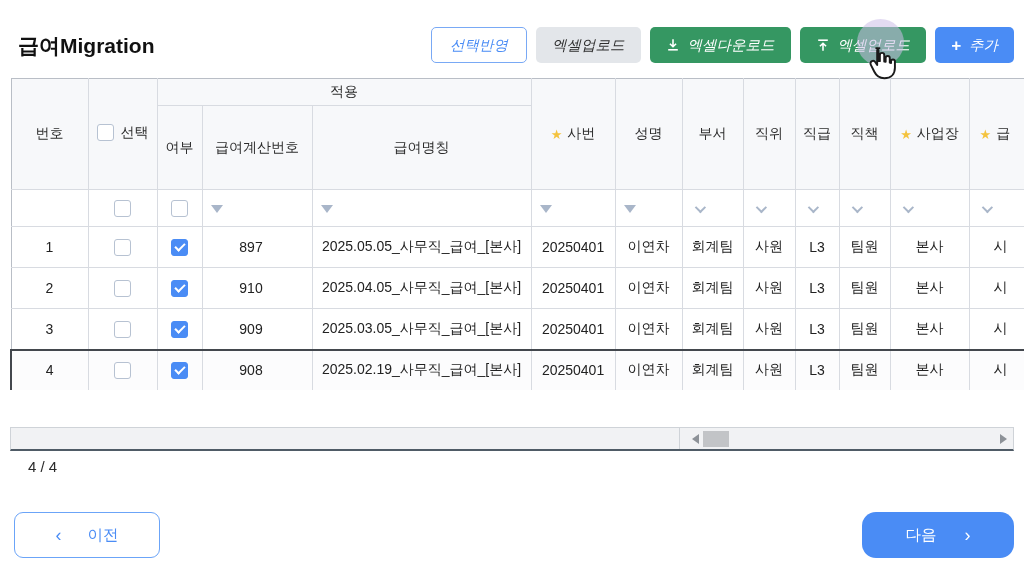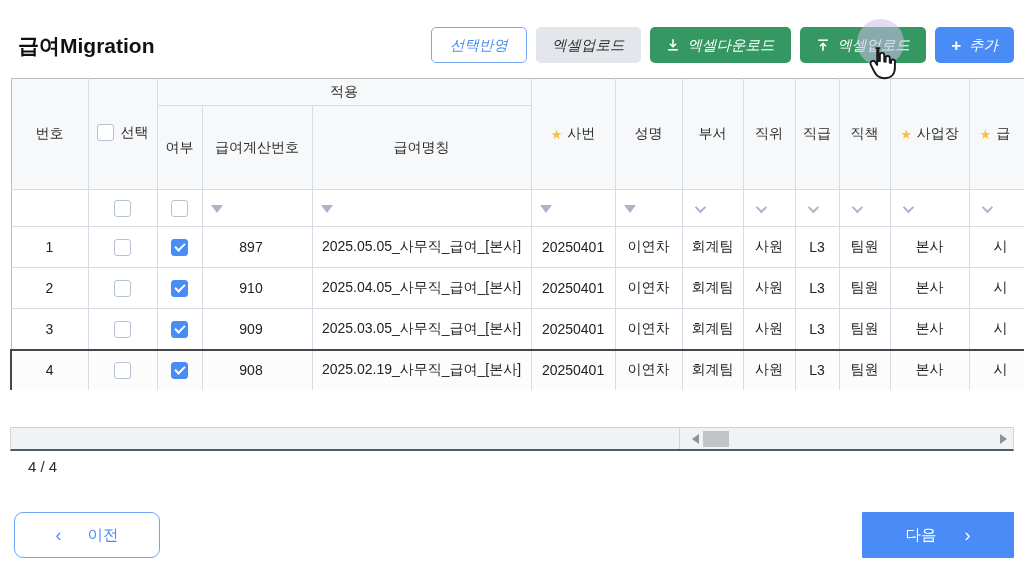--- a/index.html
+++ b/index.html
@@ -64,21 +64,21 @@
   .hs-arrow.right { right:6px; border-top:5px solid transparent; border-bottom:5px solid transparent;
                     border-left:7px solid #8d9298; }
   .hs-thumb { position:absolute; left:692px; top:3px; width:26px; height:16px; background:#c2c4c7; cursor:grab; }
 
   .row-count { position:absolute; left:28px; top:458px; font-size:15px; color:#2b2b2b; }
 
   
   .pager-prev { position:absolute; left:14px; top:512px; width:146px; height:46px; border-radius:9px;
                 background:#fff; border:1.5px solid #6ba4f8; color:#4a8cf5; font-size:15.5px;
                 display:flex; align-items:center; justify-content:center; gap:26px; cursor:pointer; font-family:inherit; }
-  .pager-next { position:absolute; left:862px; top:512px; width:152px; height:46px; border-radius:1px;
+  .pager-next { position:absolute; left:862px; top:512px; width:152px; height:46px; border-radius:14px;
                 background:#4a8cf5; border:none; color:#fff; font-size:15.5px;
                 display:flex; align-items:center; justify-content:center; gap:28px; cursor:pointer; font-family:inherit; }
   .chev-glyph { font-size:18px; line-height:1; }
 
   
   .click-halo { position:absolute; left:857px; top:19px; width:47px; height:47px; border-radius:50%;
                 background:rgba(204,189,232,0.55); pointer-events:none; }
   .cursor-hand { position:absolute; left:862px; top:44px; pointer-events:none; }
 </style>
 </head>

